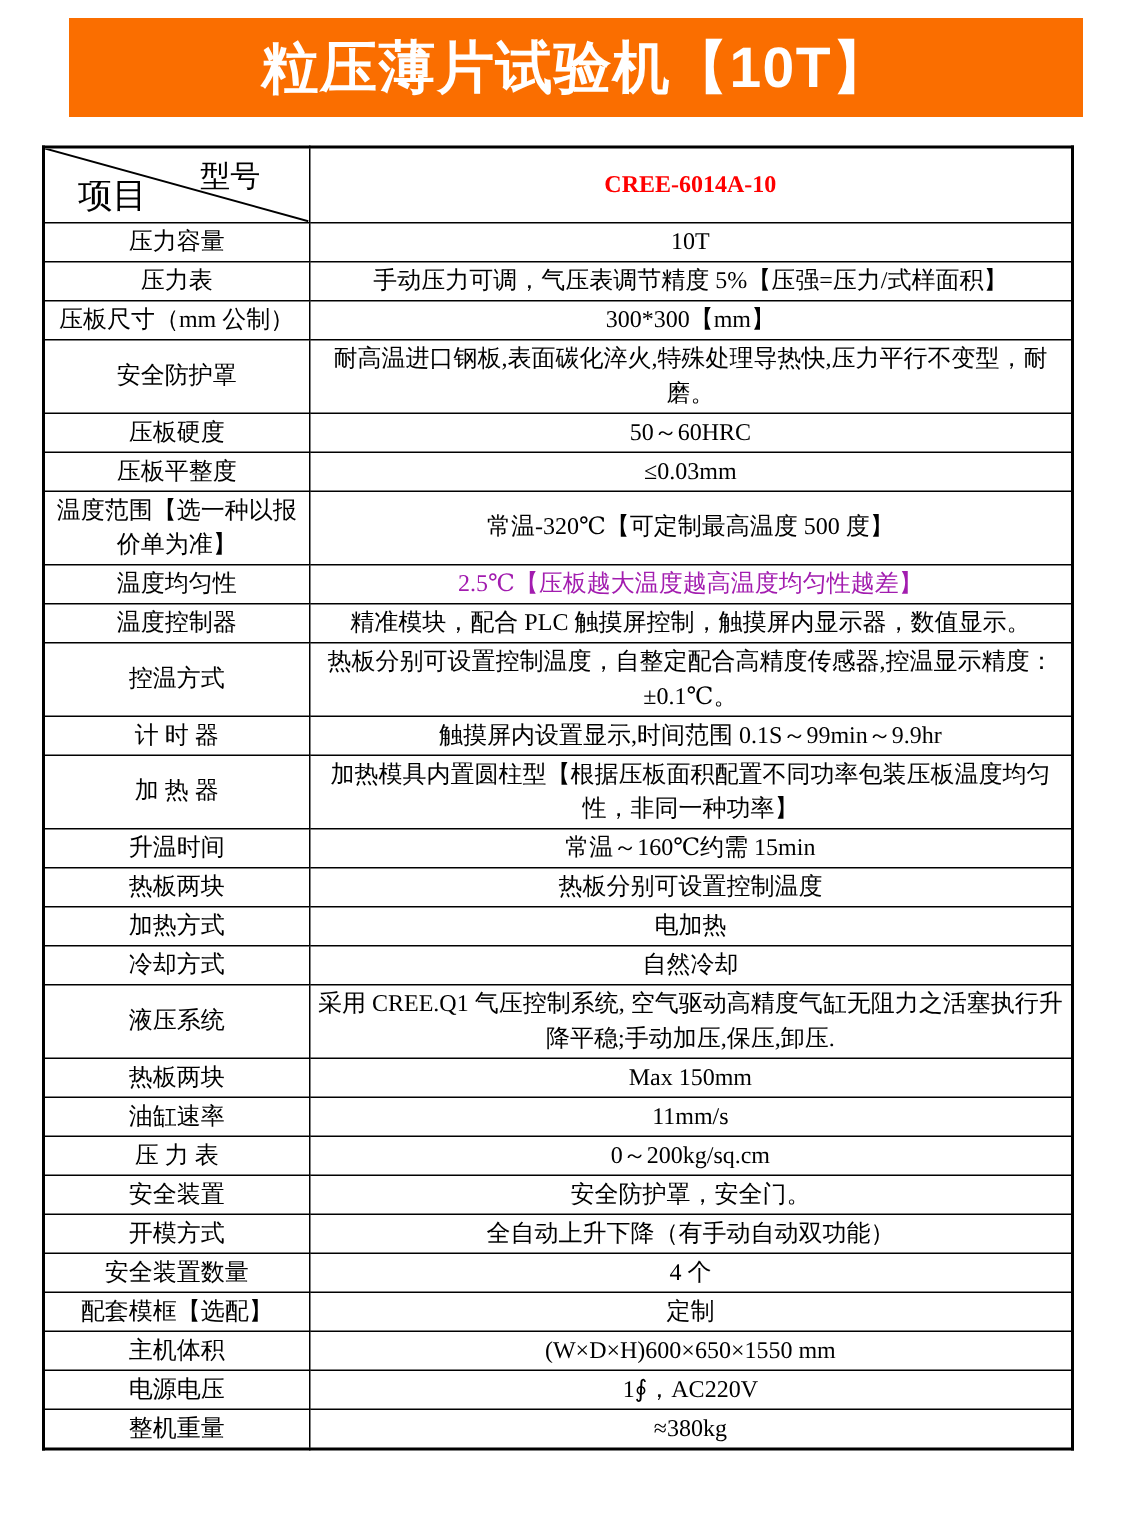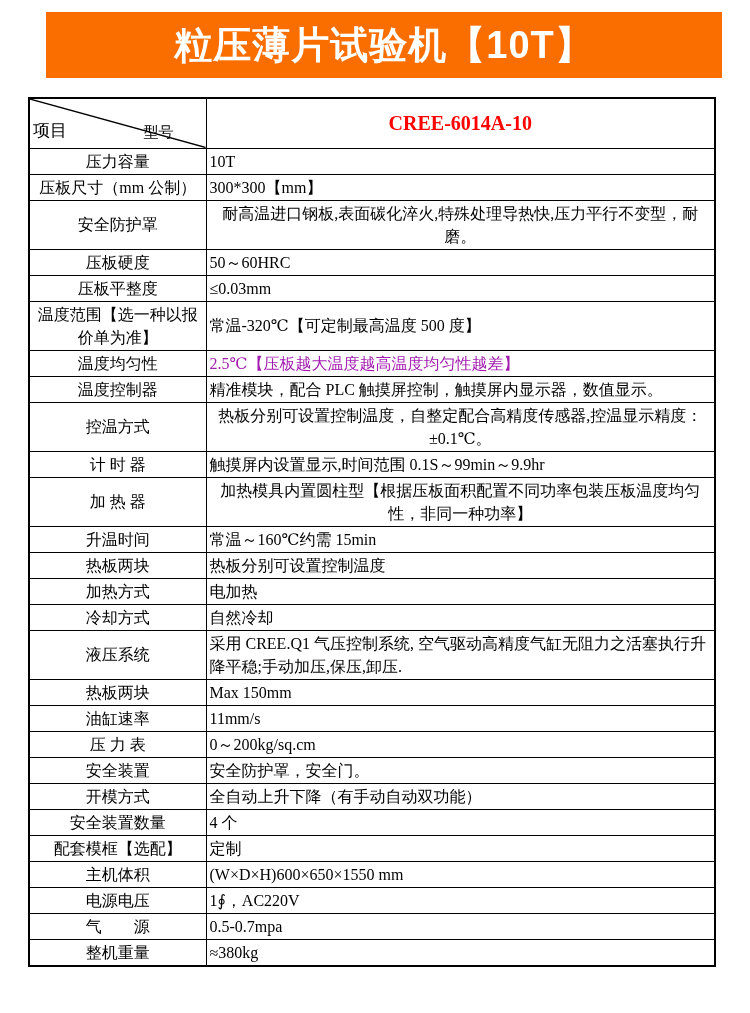--- a/index.html
+++ b/index.html
@@ -48,51 +48,51 @@
     padding: 1px 3px;
     line-height: 23px;
     overflow: hidden;
   }
   .spec-table col.c-label { width: 177px; }
   tr.data-row { height: 25px; }
   .label-cell {
     text-align: center;
   }
   .value-cell {
-    text-align: left;
+    text-align: center;
     padding: 1px 5px;
   }
   .value-cell.align-left { text-align: center; }
   
   tr.header-row { height: 50px; }
   .diag-cell {
     position: relative;
     padding: 0;
   }
   .diag-cell svg {
     position: absolute;
     left: 0; top: 0;
     width: 100%; height: 100%;
     display: block;
   }
   .diag-item {
     position: absolute;
-    left: 3px;
+    left: 22px;
     bottom: 6px;
-    font-size: 17px;
+    font-size: 23px;
   }
   .diag-model {
     position: absolute;
     right: 32px;
-    top: 22px;
-    font-size: 15px;
+    top: 8px;
+    font-size: 20px;
   }
   .model-value-cell {
     text-align: center;
-    font-size: 20px;
+    font-size: 16px;
     font-weight: bold;
   }
 </style>
 </head>
 <body>
 
 <div class="banner" style="background: rgb(250, 110, 0);">
   <span class="banner-title" style="color: rgb(255, 255, 255);">粒压薄片试验机【10T】</span>
 </div>
 
@@ -111,20 +111,24 @@
         <span class="diag-model">型号</span>
       </td>
       <td class="model-value-cell" style="color: rgb(255, 0, 0);">CREE-6014A-10</td>
     </tr>
 
   <tr class="data-row">
     <td class="label-cell">压力容量</td>
     <td class="value-cell">10T</td>
   </tr>
 
+  <tr class="data-row">
+    <td class="label-cell">压力表</td>
+    <td class="value-cell">手动压力可调，气压表调节精度 5%【压强=压力/式样面积】</td>
+  </tr>
 
   <tr class="data-row">
     <td class="label-cell">压板尺寸（mm 公制）</td>
     <td class="value-cell">300*300【mm】</td>
   </tr>
 
   <tr class="data-row">
     <td class="label-cell">安全防护罩</td>
     <td class="value-cell align-left">耐高温进口钢板,表面碳化淬火,特殊处理导热快,压力平行不变型，耐磨。</td>
   </tr>
@@ -233,23 +237,19 @@
   <tr class="data-row">
     <td class="label-cell">主机体积</td>
     <td class="value-cell">(W×D×H)600×650×1550 mm</td>
   </tr>
 
   <tr class="data-row">
     <td class="label-cell">电源电压</td>
     <td class="value-cell">1∮，AC220V</td>
   </tr>
 
-  <tr class="data-row">
-    <td class="label-cell">气　　源</td>
-    <td class="value-cell">0.5-0.7mpa</td>
-  </tr>
 
   <tr class="data-row">
     <td class="label-cell">整机重量</td>
     <td class="value-cell">≈380kg</td>
   </tr>
 </tbody>
 </table>
 
 </body></html>

